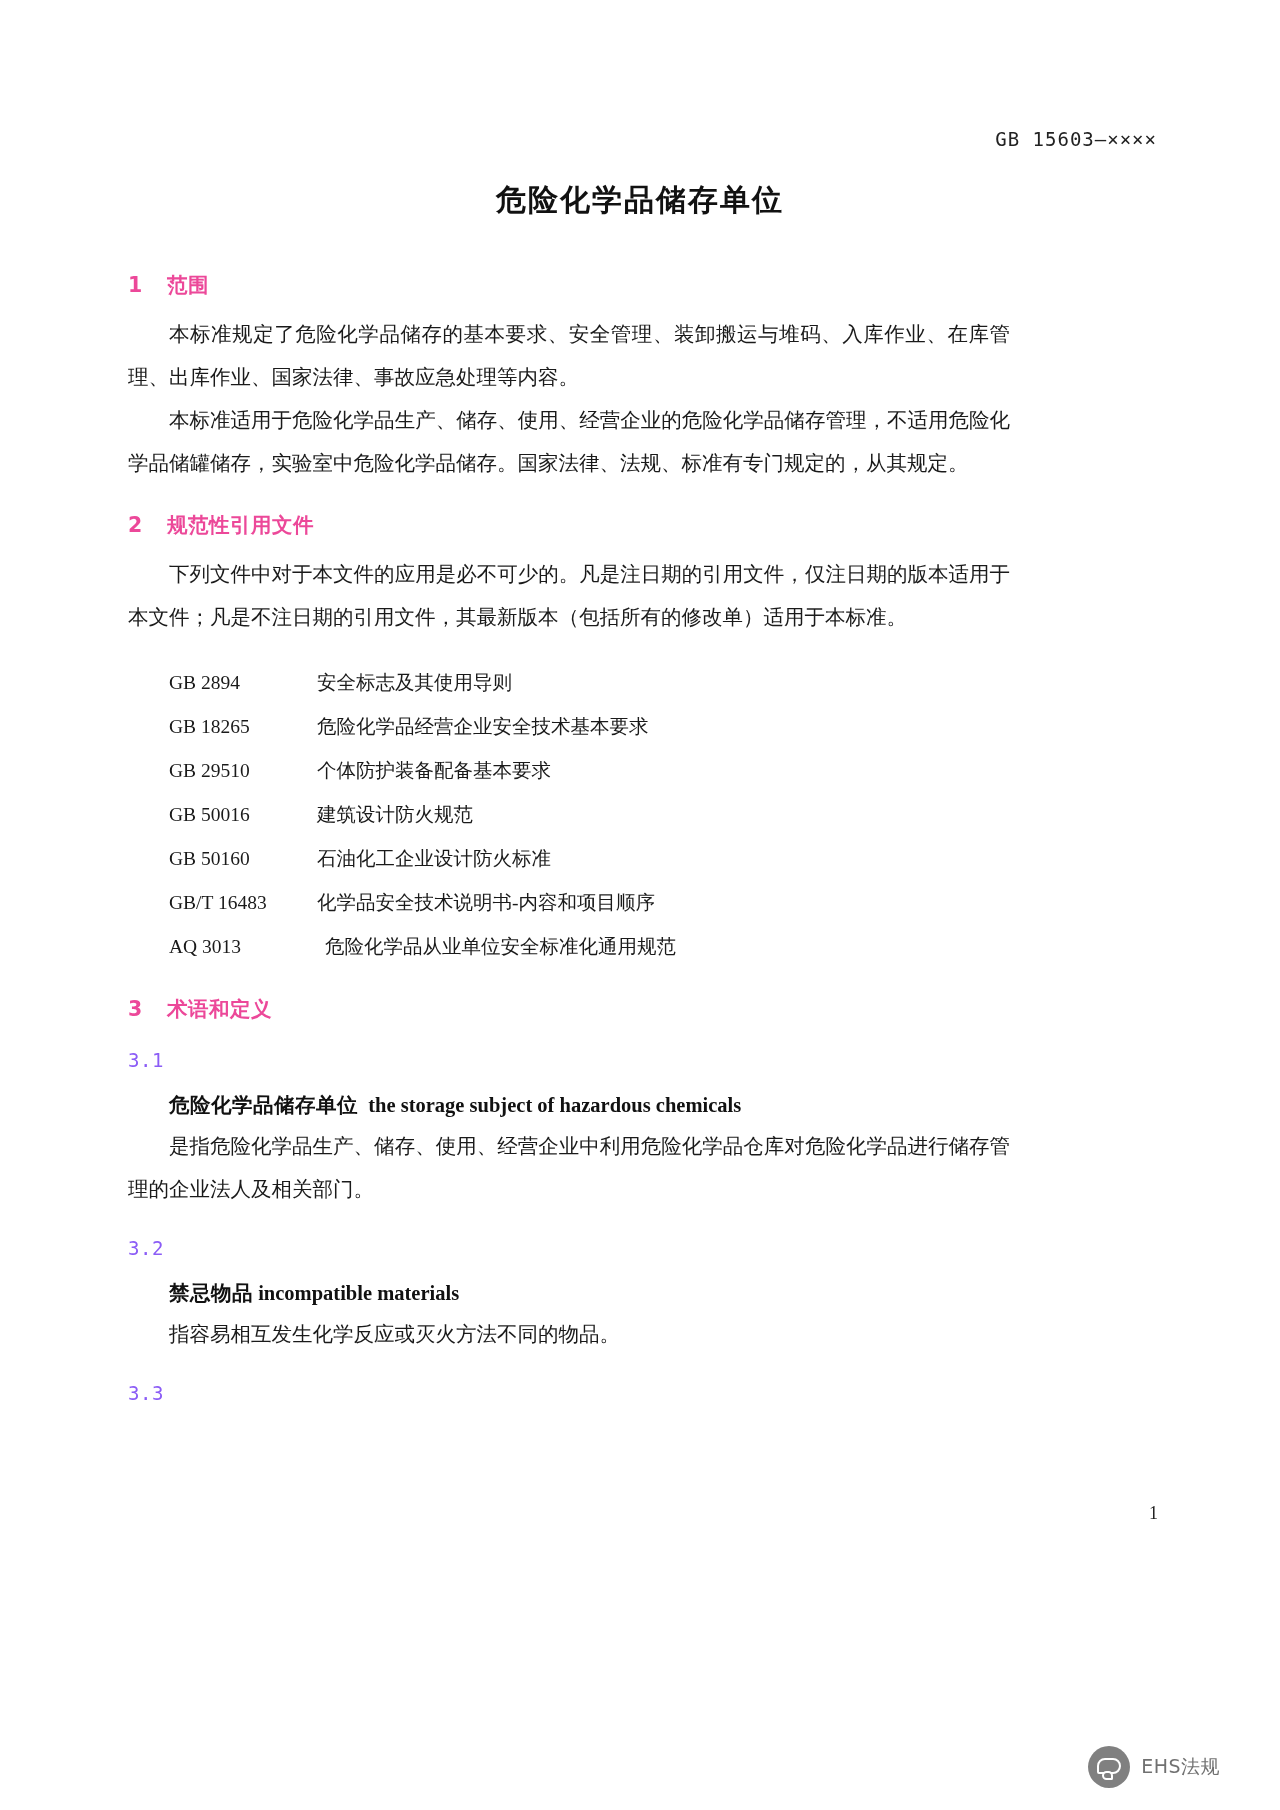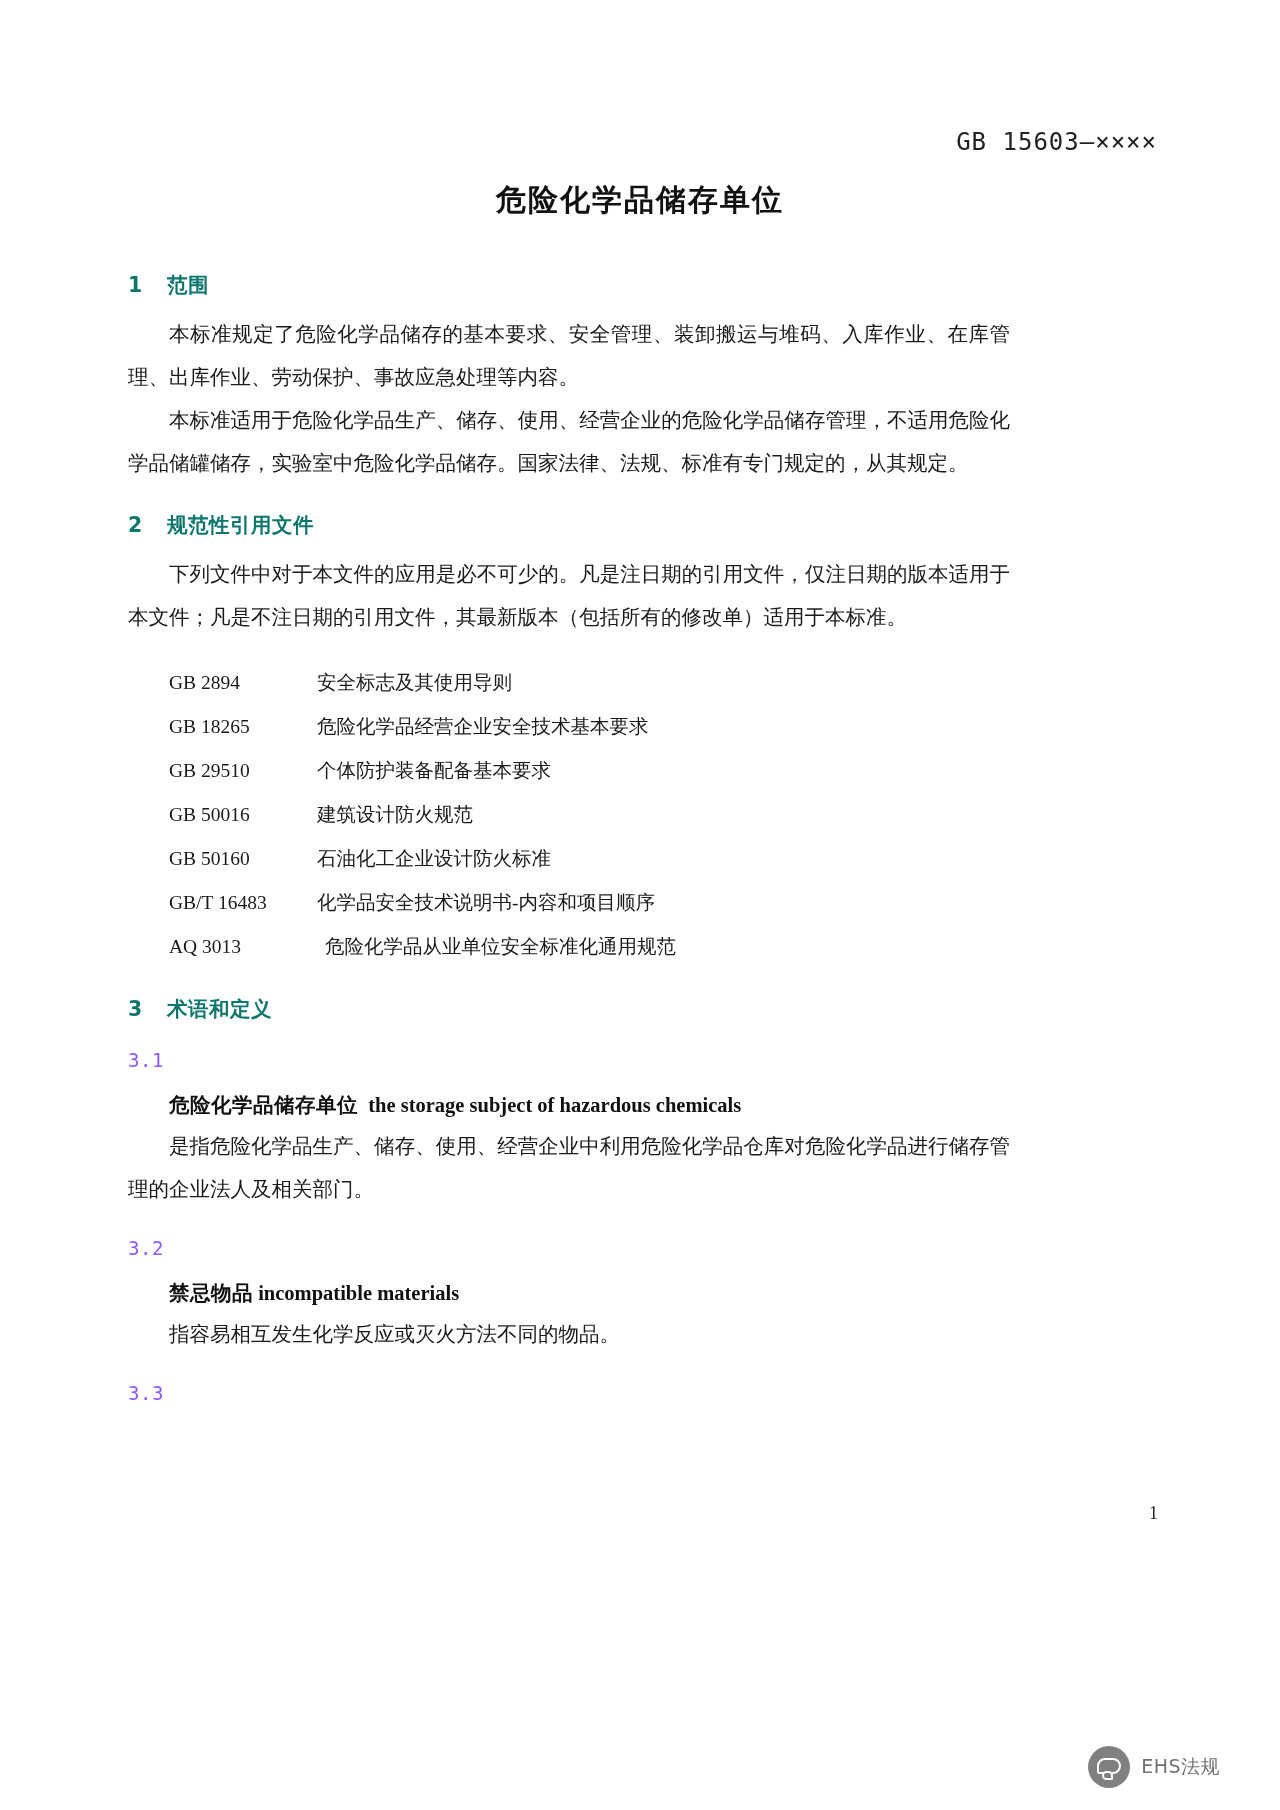--- a/index.html
+++ b/index.html
@@ -19,21 +19,21 @@
     left: 0; top: 0;
     width: 1280px;
     height: 1810px;
     overflow: hidden;
   }
   .std-no {
     position: absolute;
     right: 123px;
     top: 128px;
     font-family: "DejaVu Sans Mono", "Liberation Mono", monospace;
-    font-size: 24px;
+    font-size: 19px;
     letter-spacing: 1px;
     color: #222;
     white-space: nowrap;
     margin-left: 16px;
   }
   .doc-title {
     position: absolute;
     left: 0; right: 0;
     top: 180px;
     text-align: center;
@@ -46,21 +46,21 @@
   .content {
     position: absolute;
     left: 128px;
     top: 245px;
     width: 882px;
   }
   .h2 {
     font-family: "DejaVu Sans", "Liberation Sans", sans-serif;
     font-weight: bold;
     font-size: 20.5px;
-    color: #0f766e;
+    color: #ec4899;
     margin: 26px 0 14px 0;
     letter-spacing: 0.5px;
   }
   .h2 .num {
     display: inline-block;
     width: 39px;
   }
   .para {
     font-size: 20.5px;
     line-height: 43px;
@@ -169,21 +169,21 @@
 
   <div class="std-no">GB 15603—××××</div>
 
   <div class="doc-title">危险化学品储存单位</div>
 
   <div class="content">
 
     <div class="h2">
       <span class="num">1</span><span>范围</span>
     </div>
-    <p class="para">本标准规定了危险化学品储存的基本要求、安全管理、装卸搬运与堆码、入库作业、在库管理、出库作业、劳动保护、事故应急处理等内容。</p>
+    <p class="para">本标准规定了危险化学品储存的基本要求、安全管理、装卸搬运与堆码、入库作业、在库管理、出库作业、国家法律、事故应急处理等内容。</p>
     <p class="para">本标准适用于危险化学品生产、储存、使用、经营企业的危险化学品储存管理，不适用危险化学品储罐储存，实验室中危险化学品储存。国家法律、法规、标准有专门规定的，从其规定。</p>
 
     <div class="h2">
       <span class="num">2</span><span>规范性引用文件</span>
     </div>
     <p class="para">下列文件中对于本文件的应用是必不可少的。凡是注日期的引用文件，仅注日期的版本适用于本文件；凡是不注日期的引用文件，其最新版本（包括所有的修改单）适用于本标准。</p>
 
     <div class="ref-list">
       <div class="ref-row">
         <span class="ref-code">GB 2894</span>

